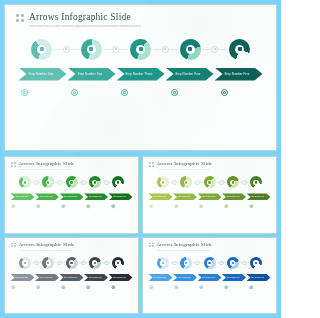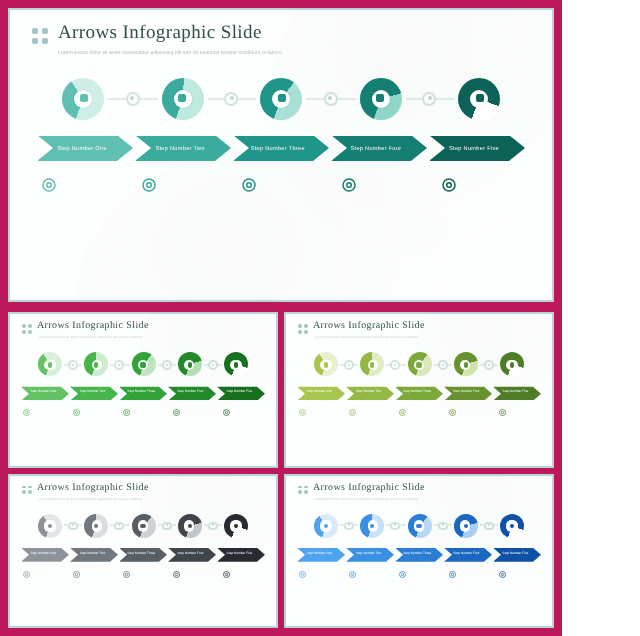--- a/index.html
+++ b/index.html
@@ -2,21 +2,21 @@
 <html><head>
 <meta charset="utf-8">
 <style>
   html,body{margin:0;padding:0;}
   body{
     width:281px;height:318px;overflow:hidden;
     background:#ffffff;
     font-family:"Liberation Sans",sans-serif;
     -webkit-font-smoothing:antialiased;
   }
-  .page{position:relative;width:281px;height:318px;background:#be185d;}
+  .page{position:relative;width:281px;height:318px;background:#7dd3fc;}
 
   
   .slide{position:relative;background:#ffffff;overflow:hidden;}
   .slide .bgblob{
     position:absolute;border-radius:50%;
     background:radial-gradient(circle at 35% 35%, rgba(0,0,0,0.018), rgba(0,0,0,0) 70%);
     pointer-events:none;
   }
   .slide .bgblob.b1{right:-18%;top:-30%;width:70%;height:120%;}
   .slide .bgblob.b2{left:12%;bottom:-55%;width:80%;height:110%;}

